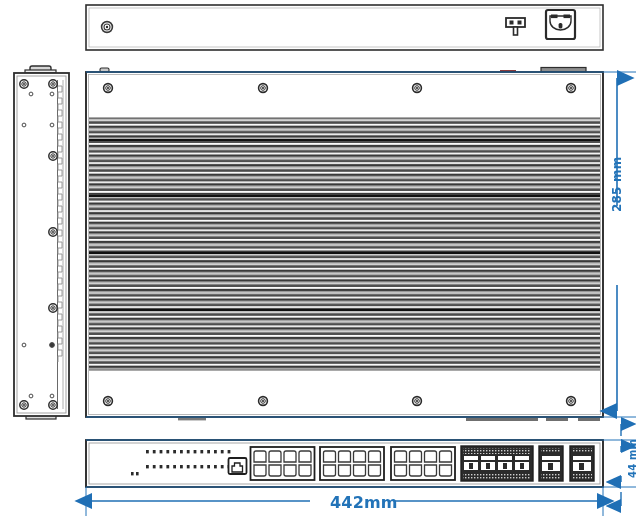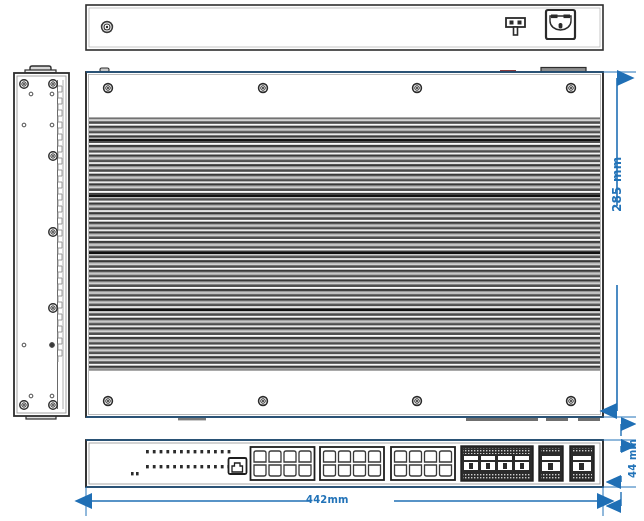--- a/index.html
+++ b/index.html
@@ -8,21 +8,21 @@
     font-family:"DejaVu Sans","Liberation Sans",sans-serif;
   }
   .stage{position:absolute;left:0;top:0;width:644px;height:521px;}
   svg.draw{position:absolute;left:0;top:0;width:644px;height:521px;display:block;}
   .dimlabel{
     position:absolute;color:#2273b8;font-size:12px;font-weight:600;
     letter-spacing:.2px;white-space:nowrap;line-height:1;
   }
   .dim-285{left:611px;top:212px;transform:rotate(-90deg);transform-origin:left top;}
   .dim-44{left:628px;top:478px;transform:rotate(-90deg);transform-origin:left top;font-size:10px;}
-  .dim-442{left:306px;top:495px;font-size:10px;}
+  .dim-442{left:330px;top:495px;font-size:16px;}
 </style>
 </head>
 <body>
 
 <div class="stage">
 
   <svg class="draw" viewBox="0 0 644 521" xmlns="http://www.w3.org/2000/svg">
     <defs>
 
       <pattern id="fins" x="0" y="0" width="8" height="9.6" patternUnits="userSpaceOnUse">

